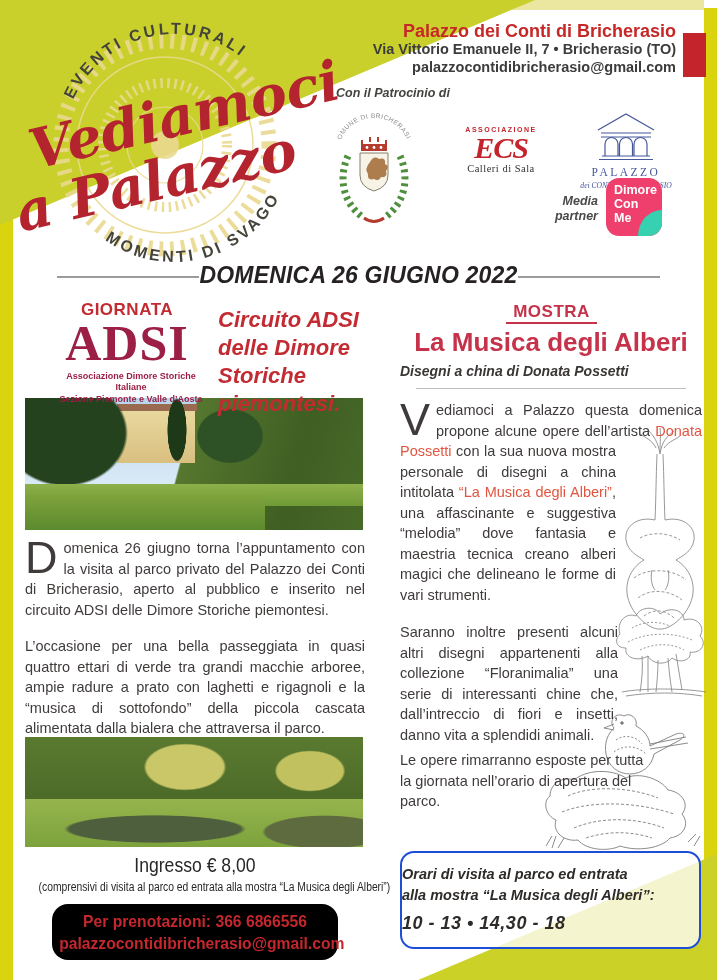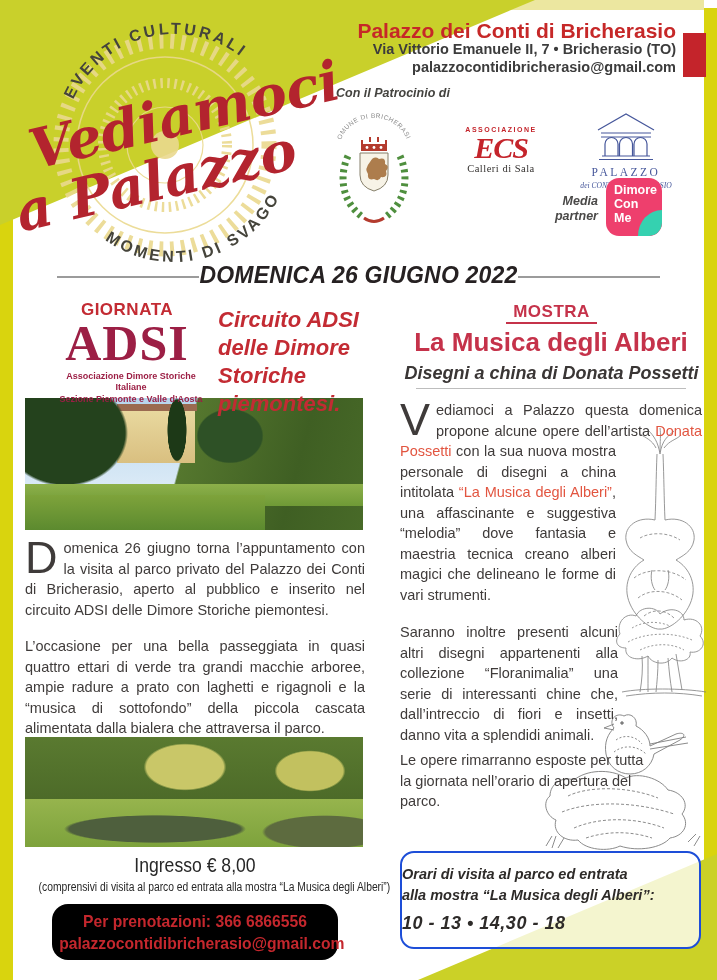--- a/index.html
+++ b/index.html
@@ -23,21 +23,21 @@
   .logo-arcs{left:8px;top:4px;z-index:3;}
   .logo-arcs text{font-family:"Liberation Sans",sans-serif;font-weight:bold;
     font-size:16px;letter-spacing:3px;fill:#45443b;}
   .script-line{z-index:4;font-family:"DejaVu Serif",serif;font-style:italic;font-weight:bold;
     color:#b3242e;text-align:center;transform:rotate(-13deg);}
   .script1{left:26px;top:84px;width:300px;font-size:55px;}
   .script2{left:6px;top:148px;width:300px;font-size:55px;}
 
   
   .hdr{left:260px;top:22px;width:416px;text-align:right;z-index:3;line-height:18px;}
-  .hdr-name{font-size:21px;font-weight:bold;color:#c62828;}
+  .hdr-name{font-size:18px;font-weight:bold;color:#c62828;}
   .hdr-addr,.hdr-email{font-size:14.5px;color:#3c3c3c;font-weight:bold;}
   .patronage{left:336px;top:86px;font-size:12.5px;font-style:italic;font-weight:bold;color:#44433f;z-index:3;}
 
   
   .crest{left:330px;top:106px;z-index:3;}
   .ecs{left:448px;top:126px;width:106px;text-align:center;z-index:3;}
   .ecs-assoc{font-size:7px;letter-spacing:1.5px;color:#c4242b;font-weight:bold;}
   .ecs-acr{font-family:"Liberation Serif",serif;font-size:30px;font-weight:bold;font-style:italic;
     color:#c4242b;line-height:1;letter-spacing:-1px;}
   .ecs-name{font-family:"Liberation Serif",serif;font-size:10.5px;color:#33302e;letter-spacing:.5px;}
@@ -103,21 +103,21 @@
   .booking{left:52px;top:904px;width:286px;height:56px;background:#000000;border-radius:16px;
     text-align:center;padding-top:7px;z-index:3;}
   .booking div{font-size:16.5px;font-weight:bold;color:#c4272d;line-height:1.32;transform:scaleX(.95);}
 
   
   .mostra{left:400px;top:302px;width:303px;text-align:center;font-size:17px;font-weight:bold;
     color:#c5324a;letter-spacing:.5px;z-index:3;}
   .mostra-line{left:506px;top:322px;width:91px;height:2px;background:#c5324a;z-index:3;}
   .r-title{left:392px;top:327px;width:318px;text-align:center;font-size:26px;font-weight:bold;
     color:#c5324a;z-index:3;}
-  .r-sub{left:400px;top:363px;width:303px;text-align:center;font-size:18px;font-weight:bold;
+  .r-sub{left:400px;top:363px;width:303px;text-align:left;font-size:14px;font-weight:bold;
     font-style:italic;color:#3a3635;z-index:3;}
   .r-sub-line{left:416px;top:388px;width:270px;height:1px;background:#bdbdbd;z-index:3;}
   .para-r1{left:400px;top:400px;width:302px;}
   .para-r2{left:400px;top:622px;width:302px;}
   .para-r3{left:400px;top:750px;width:244px;text-align:left;}
   .violin-spacer{float:right;width:86px;height:176px;
     shape-outside:polygon(0 44px,100% 44px,100% 100%,0 100%);}
   .trees-spacer{float:right;width:84px;height:106px;}
   .acc-accent{color:#e25540;}
 

